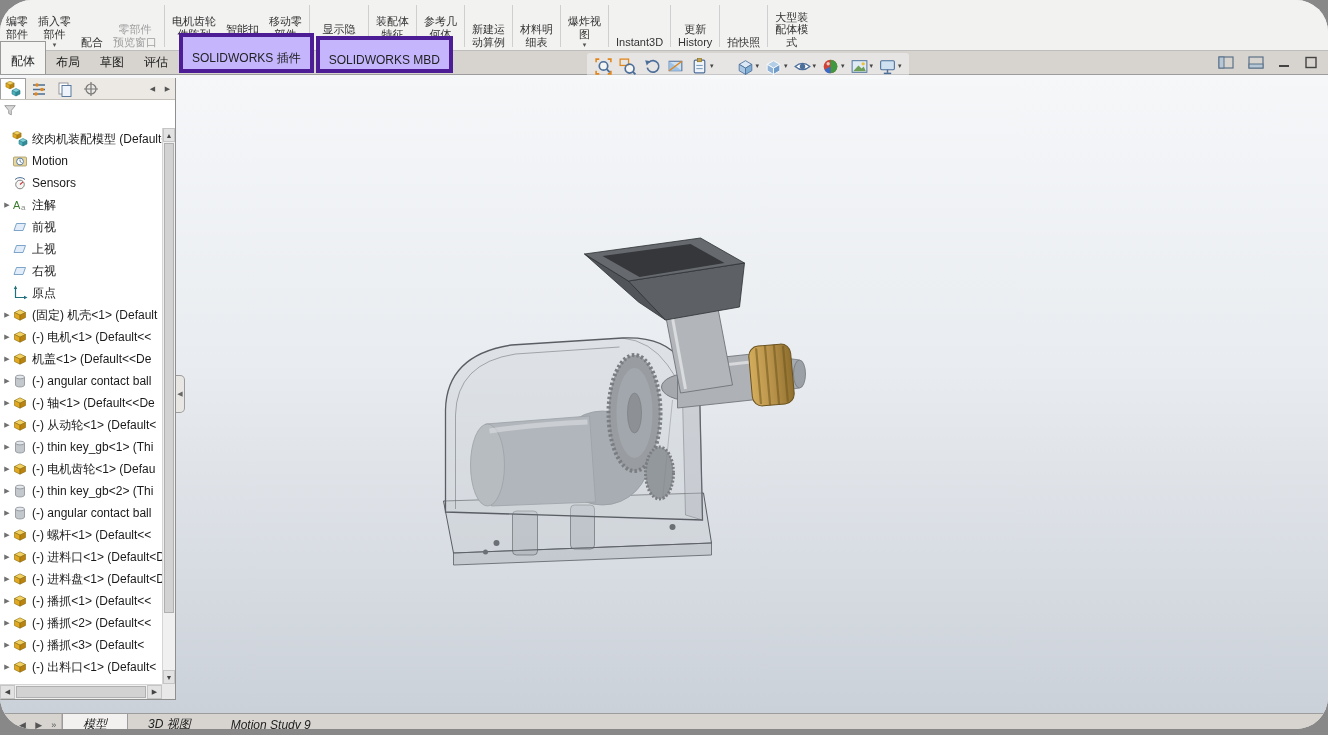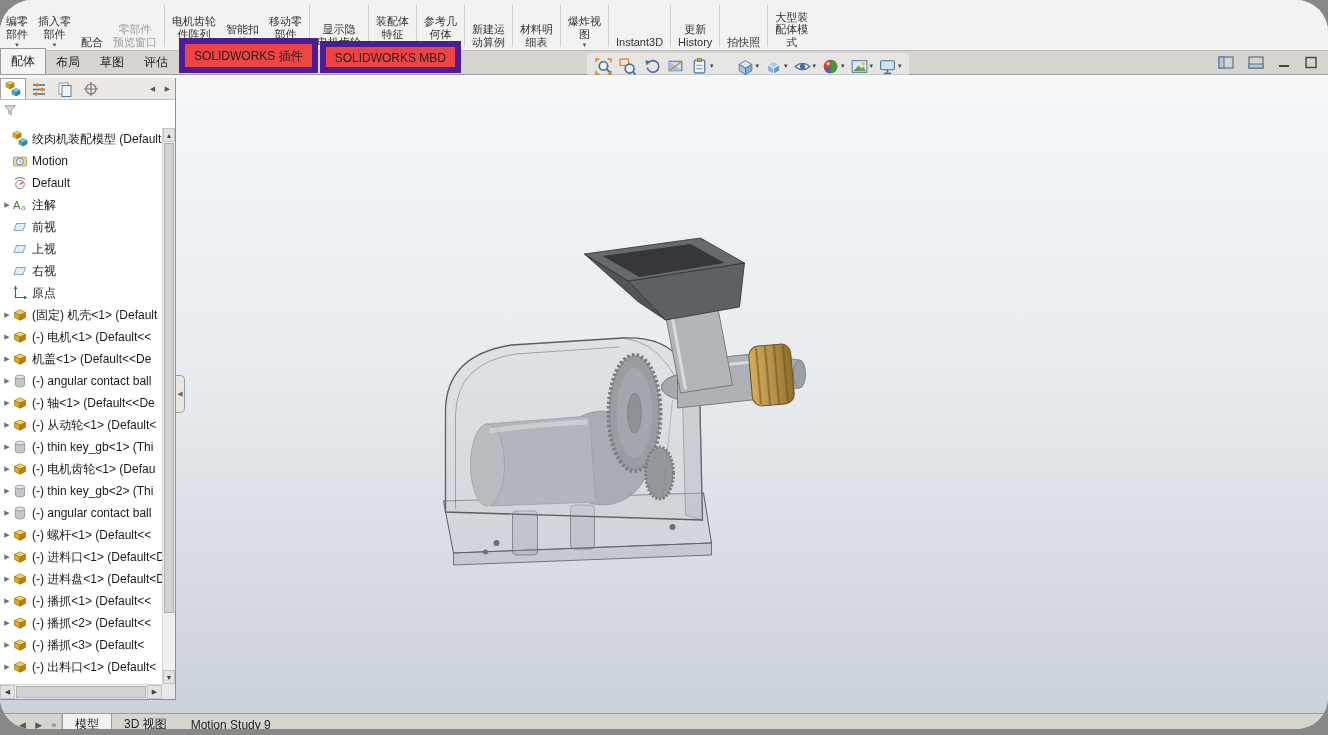--- a/index.html
+++ b/index.html
@@ -13,23 +13,23 @@
     display:flex; align-items:stretch; padding-left:1px; }
   .rbtn { display:flex; flex-direction:column; justify-content:flex-end; align-items:center;
     padding:1px 5px 2px; font-size:11px; line-height:12.5px; text-align:center; color:#333; cursor:default; }
   .rbtn .lbl { white-space:pre-line; }
   .rbtn.disabled .lbl { color:#a0a0a0; }
   .rbtn .dd { font-size:7px; color:#555; margin-top:1px; line-height:7px; }
   .vsep { width:1px; background:#cfcfcf; margin:5px 2px 3px; }
   
   .cmdtabs { height:24px; background:#d7d4cf; border-bottom:1px solid #9c9c9c;
     display:flex; align-items:flex-end; position:relative; }
-  .ctab { font-size:12px; padding:4px 10px 3px; color:#222; white-space:nowrap; }
+  .ctab { font-size:12px; padding:11px 10px 3px; color:#222; white-space:nowrap; }
   .ctab.active { background:#f4f4f3; border:1px solid #999; border-bottom:none; padding-bottom:4px; }
-  .ctab.boxed { background:#ef4444; border:6px solid #4c1d95; margin:0 1px 1px; padding:4px 9px 2px; }
+  .ctab.boxed { background:#c4b5fd; border:4px solid #4c1d95; margin:0 1px 1px; padding:13px 9px 2px; }
   .winicons { margin-left:auto; display:flex; gap:14px; align-items:center; padding-right:10px; height:100%; }
   .winicons svg { display:block; }
   
   .hud { position:absolute; left:587px; top:53px; height:26px; z-index:40;
     display:flex; align-items:center; gap:3px; padding:0 6px;
     background:rgba(250,251,252,0.45); border-radius:3px; }
   .hudbtn { display:flex; align-items:center; padding:1px; }
   .hudbtn .dd { font-size:7px; color:#444; margin-left:1px; }
   .hudgap { width:14px; }
   
@@ -63,21 +63,21 @@
     display:flex; align-items:center; justify-content:center; flex:none; }
   .hthumb { flex:1; margin:1px; background:#d2d2d2; border:1px solid #b0b0b0; }
   .scorner { position:absolute; right:0; bottom:0; width:13px; height:15px; background:#e8e8e8; }
   .splitter { position:absolute; left:176px; top:300px; width:9px; height:38px; background:#e9e7e3;
     border:1px solid #9c9c9c; border-left:none; border-radius:0 5px 5px 0; z-index:21;
     display:flex; align-items:center; justify-content:center; font-size:7px; color:#666; }
   
   .bottombar { height:22px; background:#d7d4cf; border-top:1px solid #9c9c9c; display:flex; align-items:stretch; }
   .bnav { width:62px; display:flex; align-items:center; justify-content:space-around;
     color:#555; font-size:9px; border-right:1px solid #bab7b2; flex:none; }
-  .btab { font-size:12px; padding:0 12px; display:flex; align-items:center; color:#222; white-space:nowrap; }
+  .btab { font-size:12px; padding:0 20px; display:flex; align-items:center; color:#222; white-space:nowrap;font-style:italic; }
   .btab.active { background:#f2f1ef; border-left:1px solid #9c9c9c; border-right:1px solid #9c9c9c; }
 </style>
 </head>
 <body>
 
 <svg width="0" height="0" style="position:absolute">
   <defs>
     <symbol id="sym-part" viewBox="0 0 16 16">
       <path d="M2.5 5.5 8 2.8l5.5 2.7L8 8.2Z" fill="#f2d060" stroke="#8a6d10" stroke-width="0.6"></path>
       <path d="M2.5 5.5 8 8.2v5l-5.5-2.7Z" fill="#e2a91f" stroke="#8a6d10" stroke-width="0.6"></path>
@@ -461,21 +461,21 @@
             <svg class="ticon">
               <use href="#sym-hist"></use>
             </svg>
             <span class="tlabel">Motion</span>
           </div>
         <div class="titem">
             <span class="tchev"></span>
             <svg class="ticon">
               <use href="#sym-sens"></use>
             </svg>
-            <span class="tlabel">Default</span>
+            <span class="tlabel">Sensors</span>
           </div>
         <div class="titem">
             <span class="tchev">▶</span>
             <svg class="ticon">
               <use href="#sym-ann"></use>
             </svg>
             <span class="tlabel">注解</span>
           </div>
         <div class="titem">
             <span class="tchev"></span>

